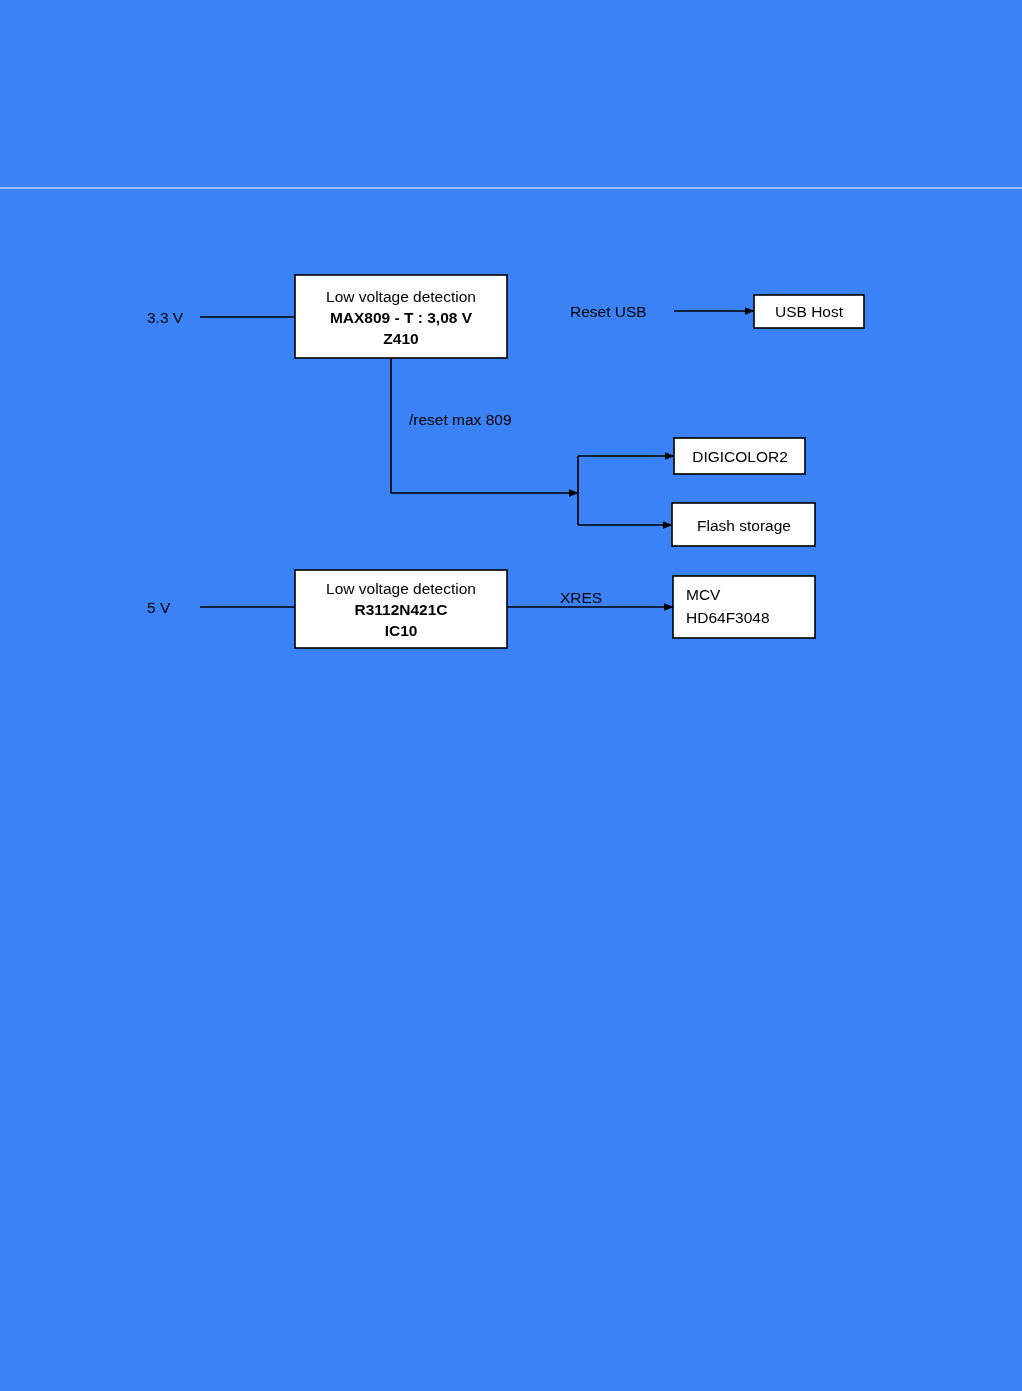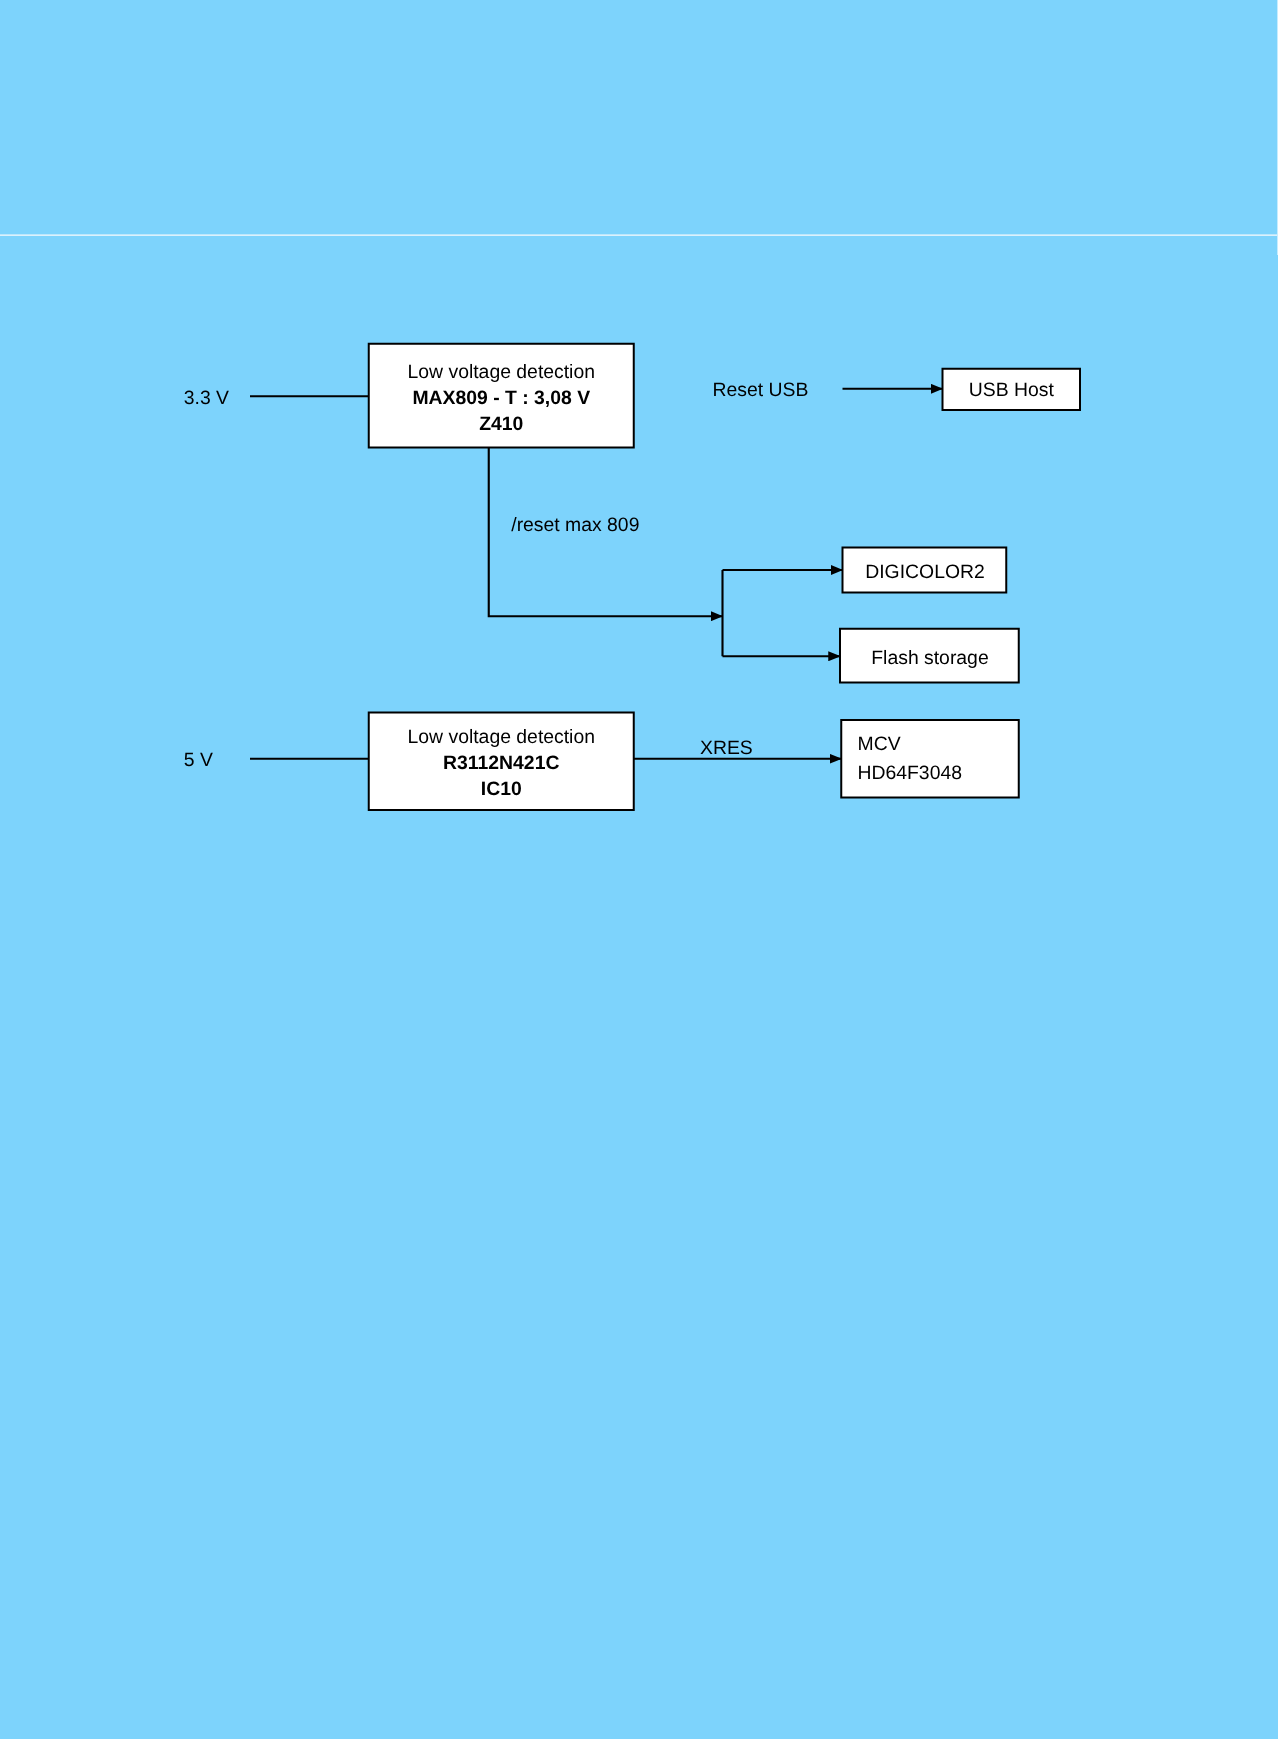--- a/index.html
+++ b/index.html
@@ -4,21 +4,21 @@
 <style>
   html, body {
     margin: 0;
     padding: 0;
     background: #ffffff;
   }
   #page {
     position: relative;
     width: 1022px;
     height: 1391px;
-    background: #7dd3fc;
+    background: #3b82f6;
     font-family: "Liberation Sans", sans-serif;
     overflow: hidden;
     text-align: right;
   }
   #diagram-svg {
     position: absolute;
     left: 0;
     top: 0;
     width: 1022px;
     height: 1391px;

